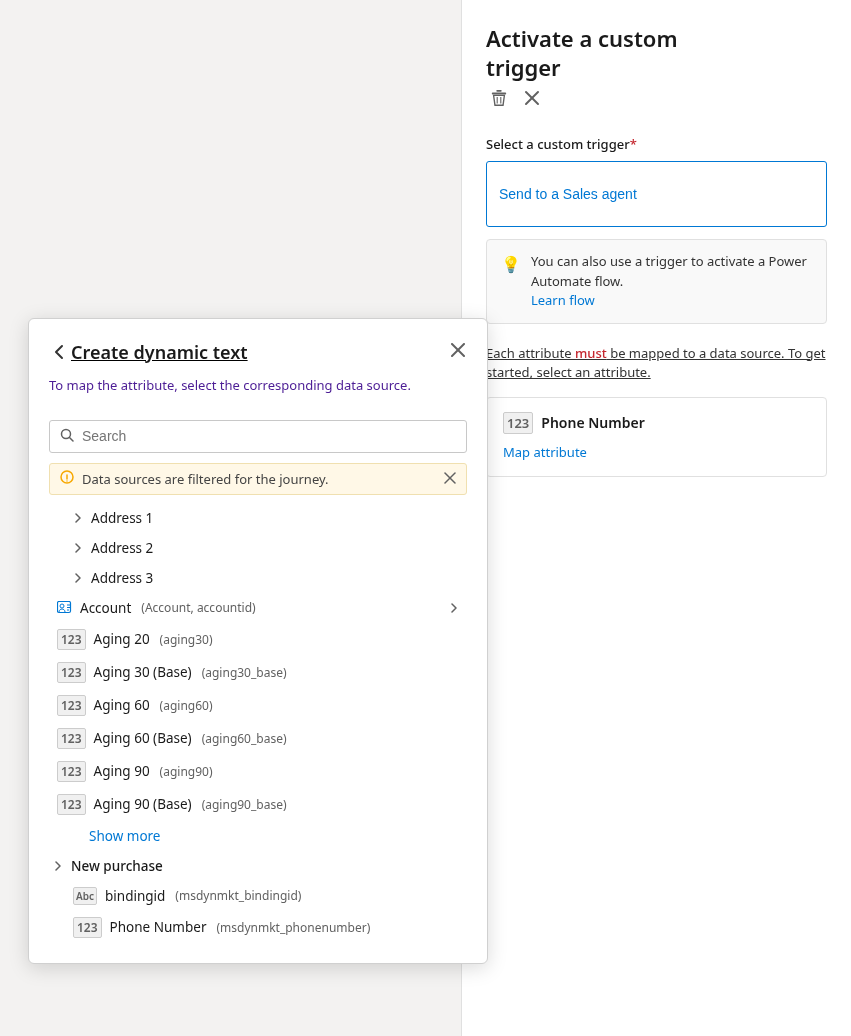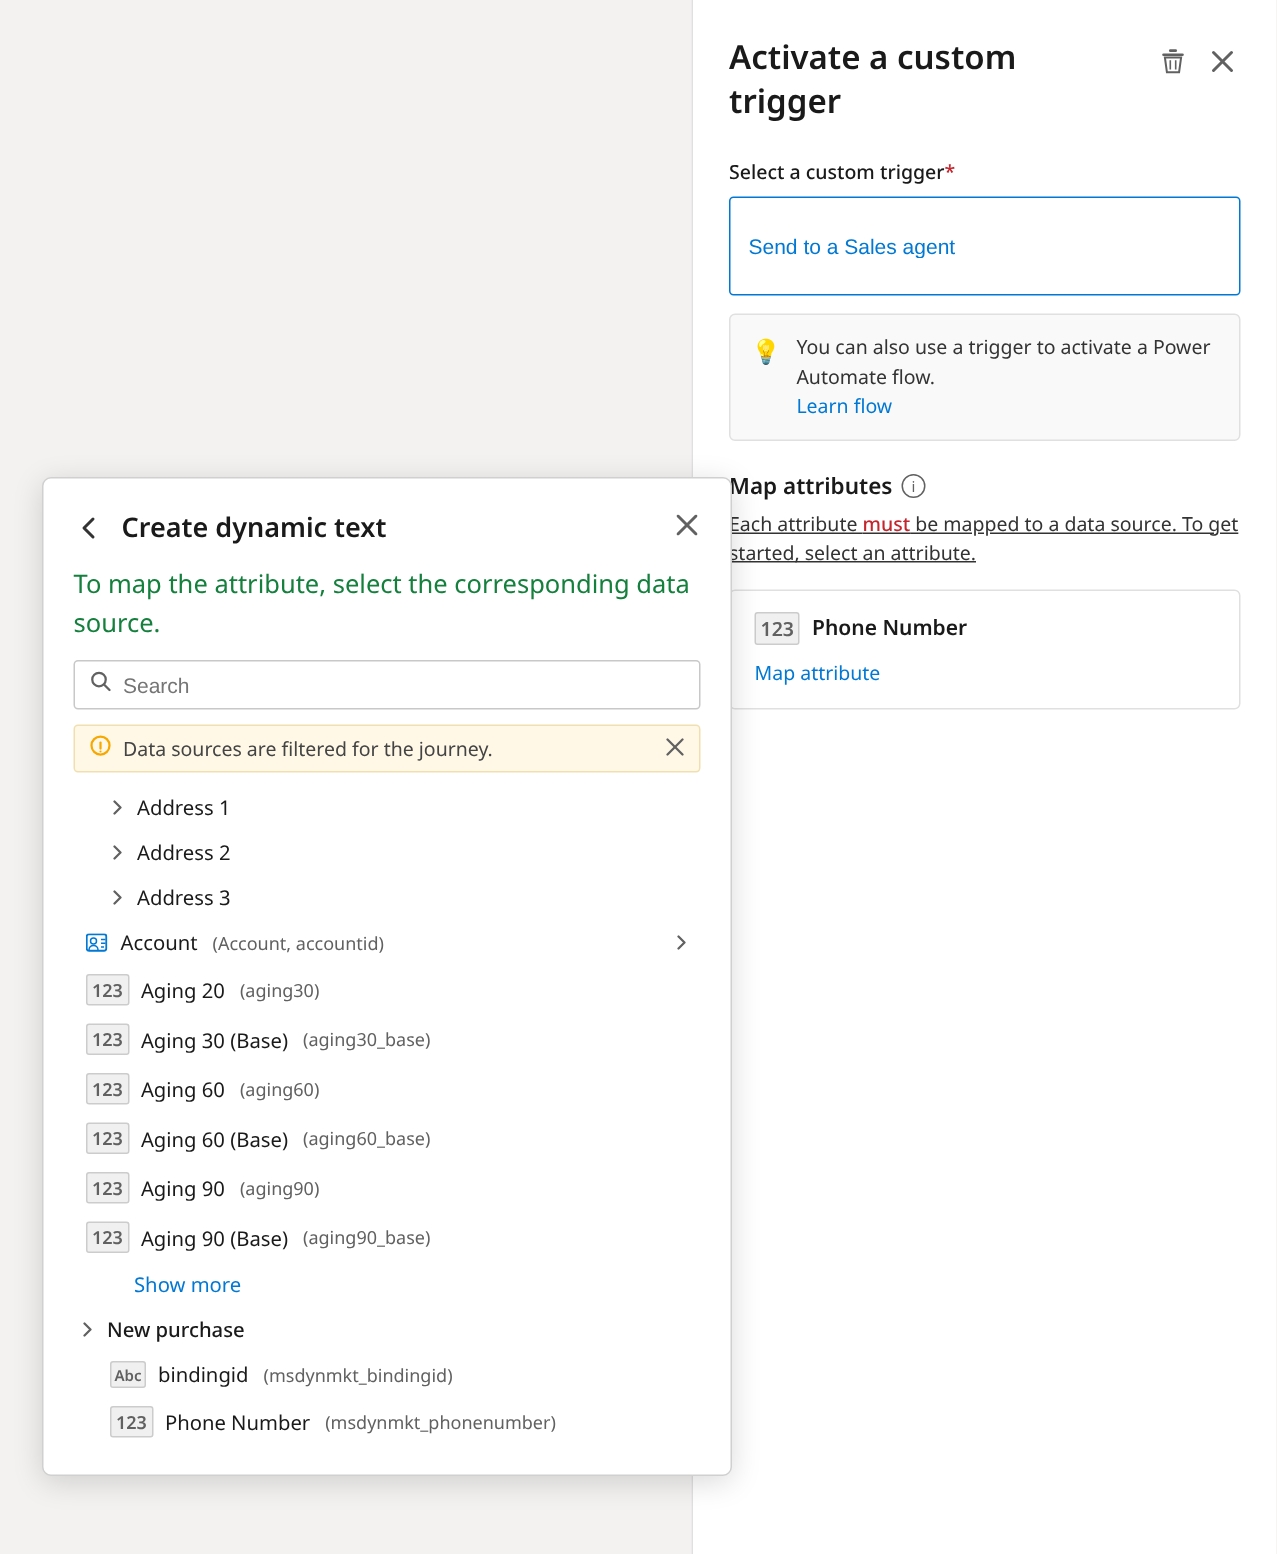--- a/index.html
+++ b/index.html
@@ -22,20 +22,21 @@
       background: #ffffff;
       border-left: 1px solid #e0e0e0;
       padding: 24px 24px;
     }
 
     .panel-header {
       display: flex;
       justify-content: space-between;
       align-items: flex-start;
       margin-bottom: 24px;
+      flex-direction: column;
     }
 
     .panel-title {
       font-size: 22px;
       font-weight: 600;
       color: #1a1a1a;
       line-height: 1.3;
       flex: 1;
     }
 
@@ -202,21 +203,21 @@
     .left-panel-header {
       display: flex;
       justify-content: space-between;
       align-items: center;
       margin-bottom: 12px;
     }
 
     .left-panel-header-left {
       display: flex;
       align-items: center;
-      gap: 10px;
+      text-decoration: underline;
     }
 
     .back-arrow {
       cursor: pointer;
       color: #333;
       font-size: 18px;
       border: none;
       background: none;
       padding: 2px;
       display: flex;
@@ -232,23 +233,23 @@
     .close-btn {
       cursor: pointer;
       color: #616161;
       font-size: 18px;
       border: none;
       background: none;
       padding: 2px;
     }
 
     .left-panel-desc {
-      font-size: 17px;
-      color: #15803d;
-      margin-bottom: 13px;
+      font-size: 13px;
+      color: #4c1d95;
+      margin-bottom: 24px;
       line-height: 1.5;
     }
 
     .search-box {
       display: flex;
       align-items: center;
       border: 1px solid #c8c8c8;
       border-radius: 3px;
       padding: 6px 10px;
       gap: 8px;
@@ -408,24 +409,20 @@
   <input class="trigger-input" type="text" readonly="" style="color: rgb(0, 120, 212);" value="Send to a Sales agent">
 
   <div class="info-box">
     <span class="info-box-icon">💡</span>
     <div class="info-box-text">
       <span>You can also use a trigger to activate a Power Automate flow.</span><br>
       <a class="info-box-link">Learn flow</a>
     </div>
   </div>
 
-  <div class="map-attr-header">
-    <span class="map-attr-title">Map attributes</span>
-    <div class="info-circle">i</div>
-  </div>
 
   <div class="map-attr-desc">
     Each attribute <span class="highlight">must</span> be mapped to a data source. To get started, select an attribute.
   </div>
 
   <div class="attr-card">
     <div class="attr-card-top">
       <span class="attr-icon">123</span>
       <span class="attr-name">Phone Number</span>
     </div>

